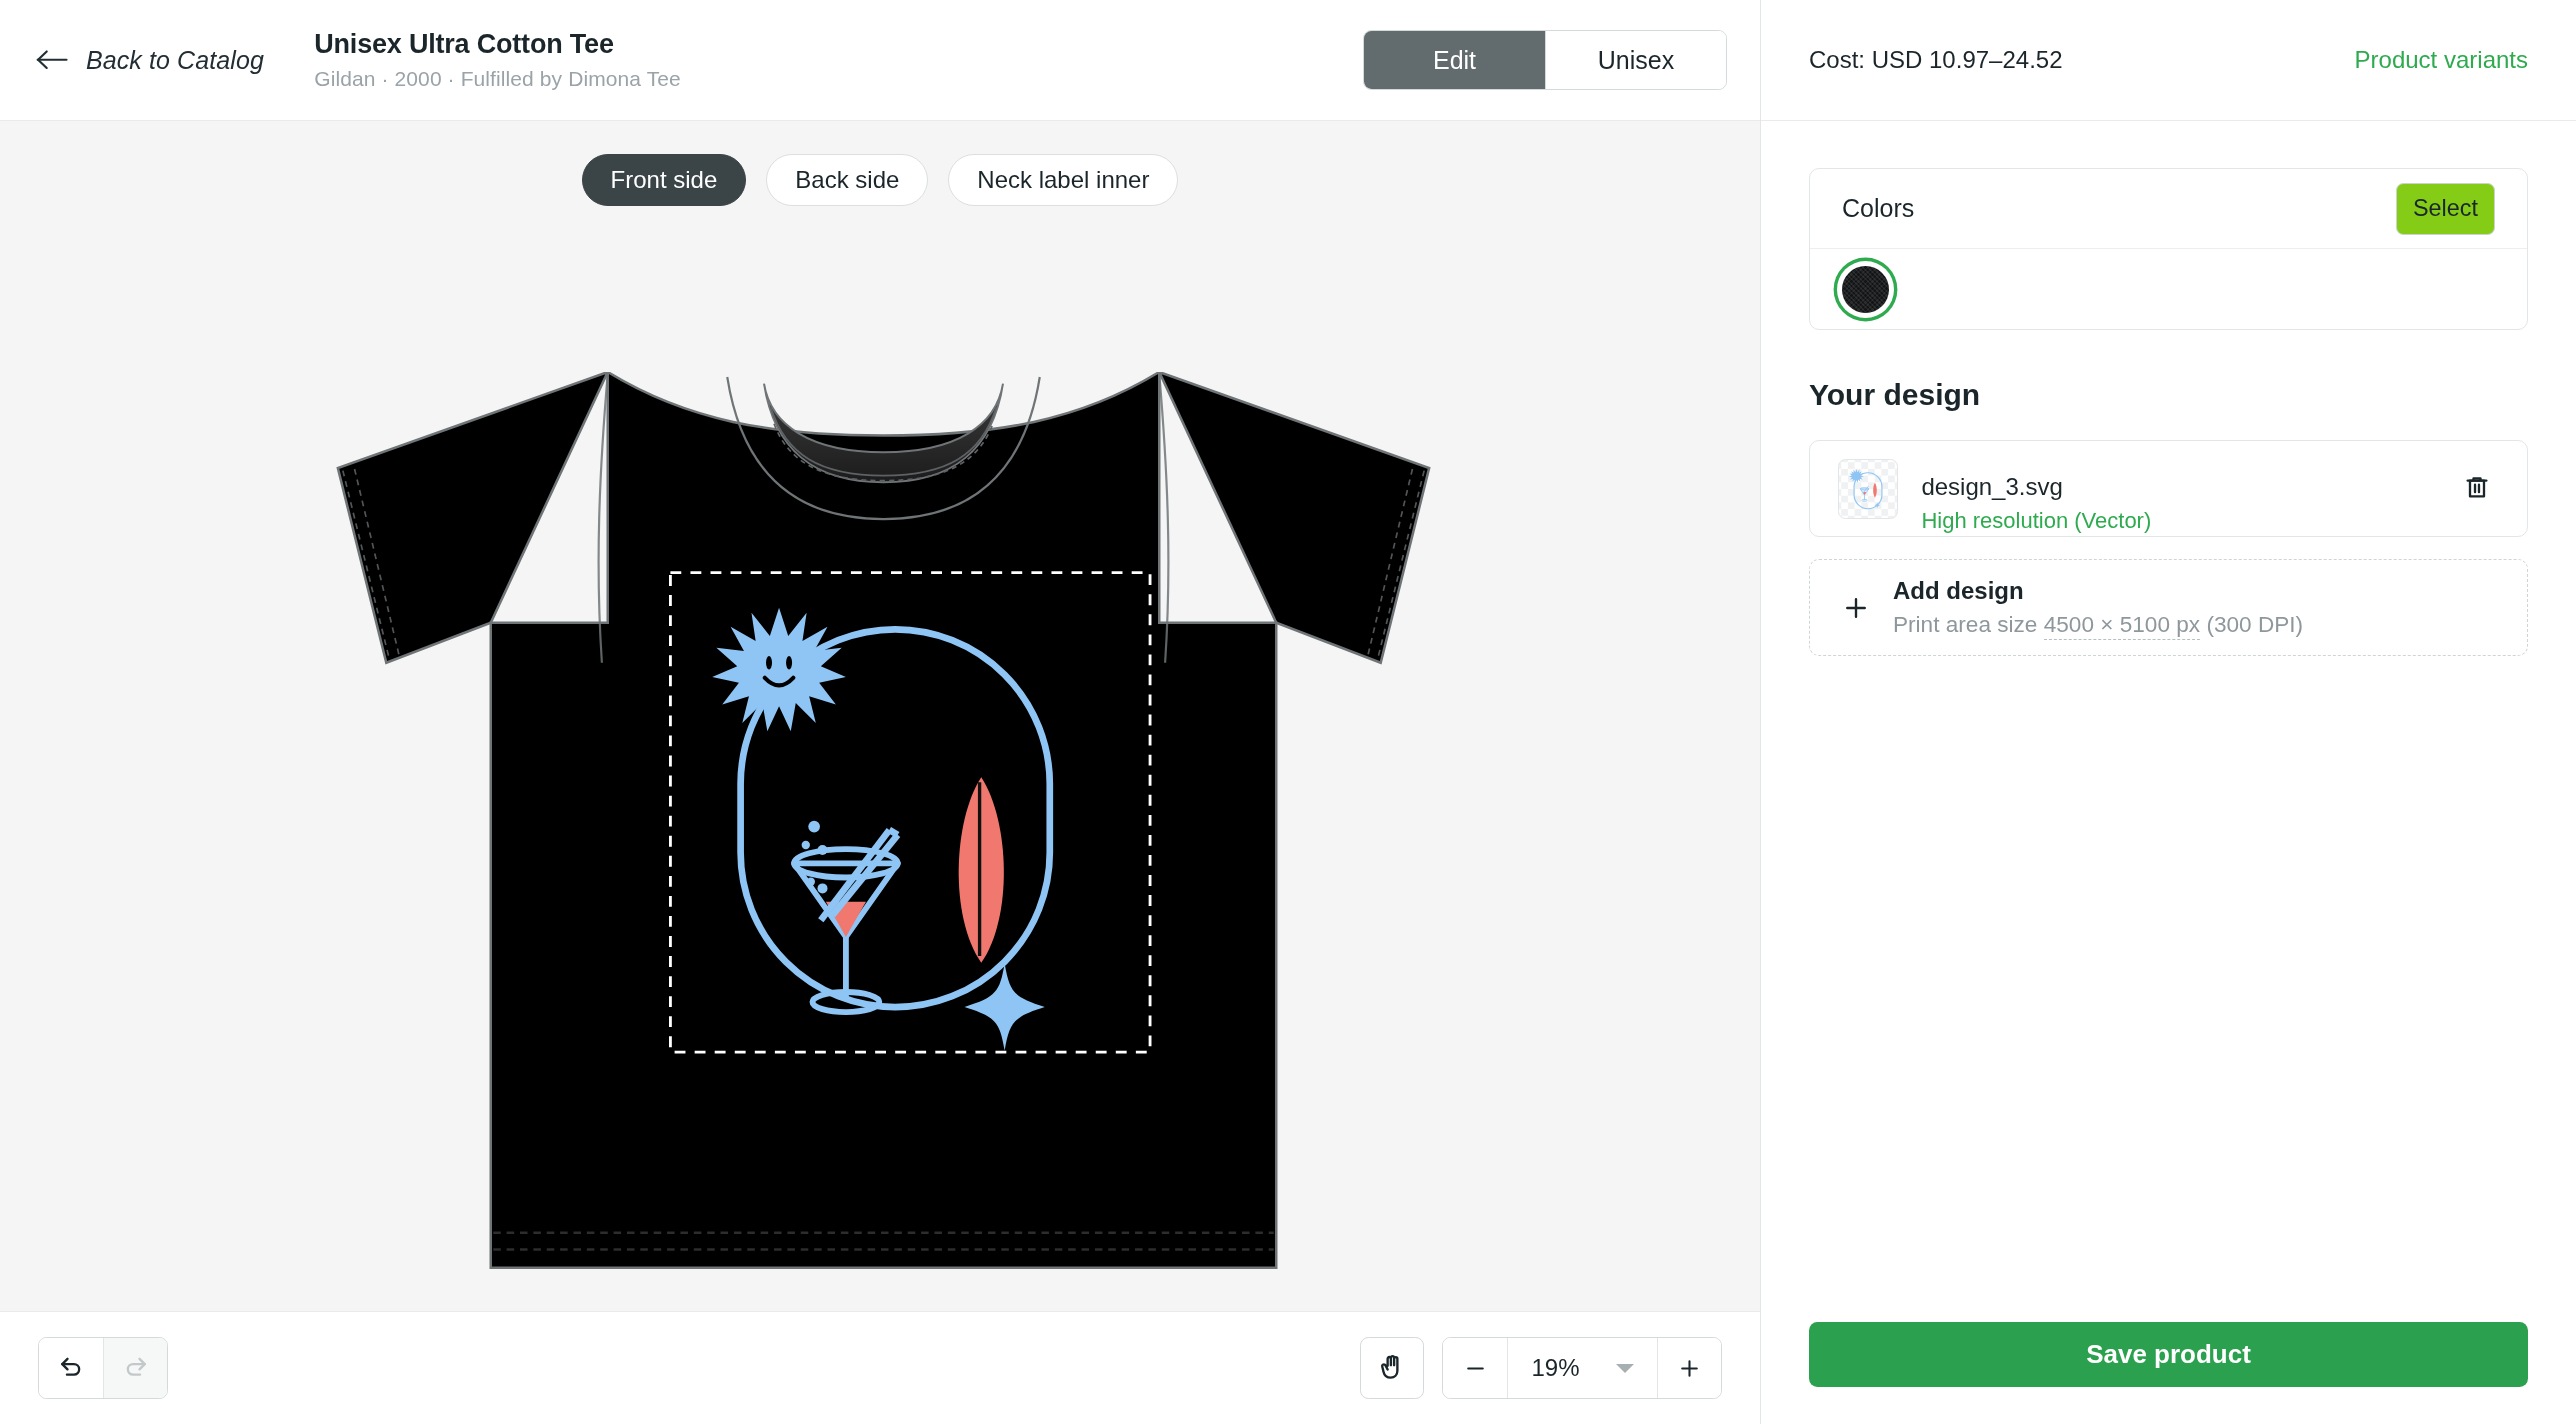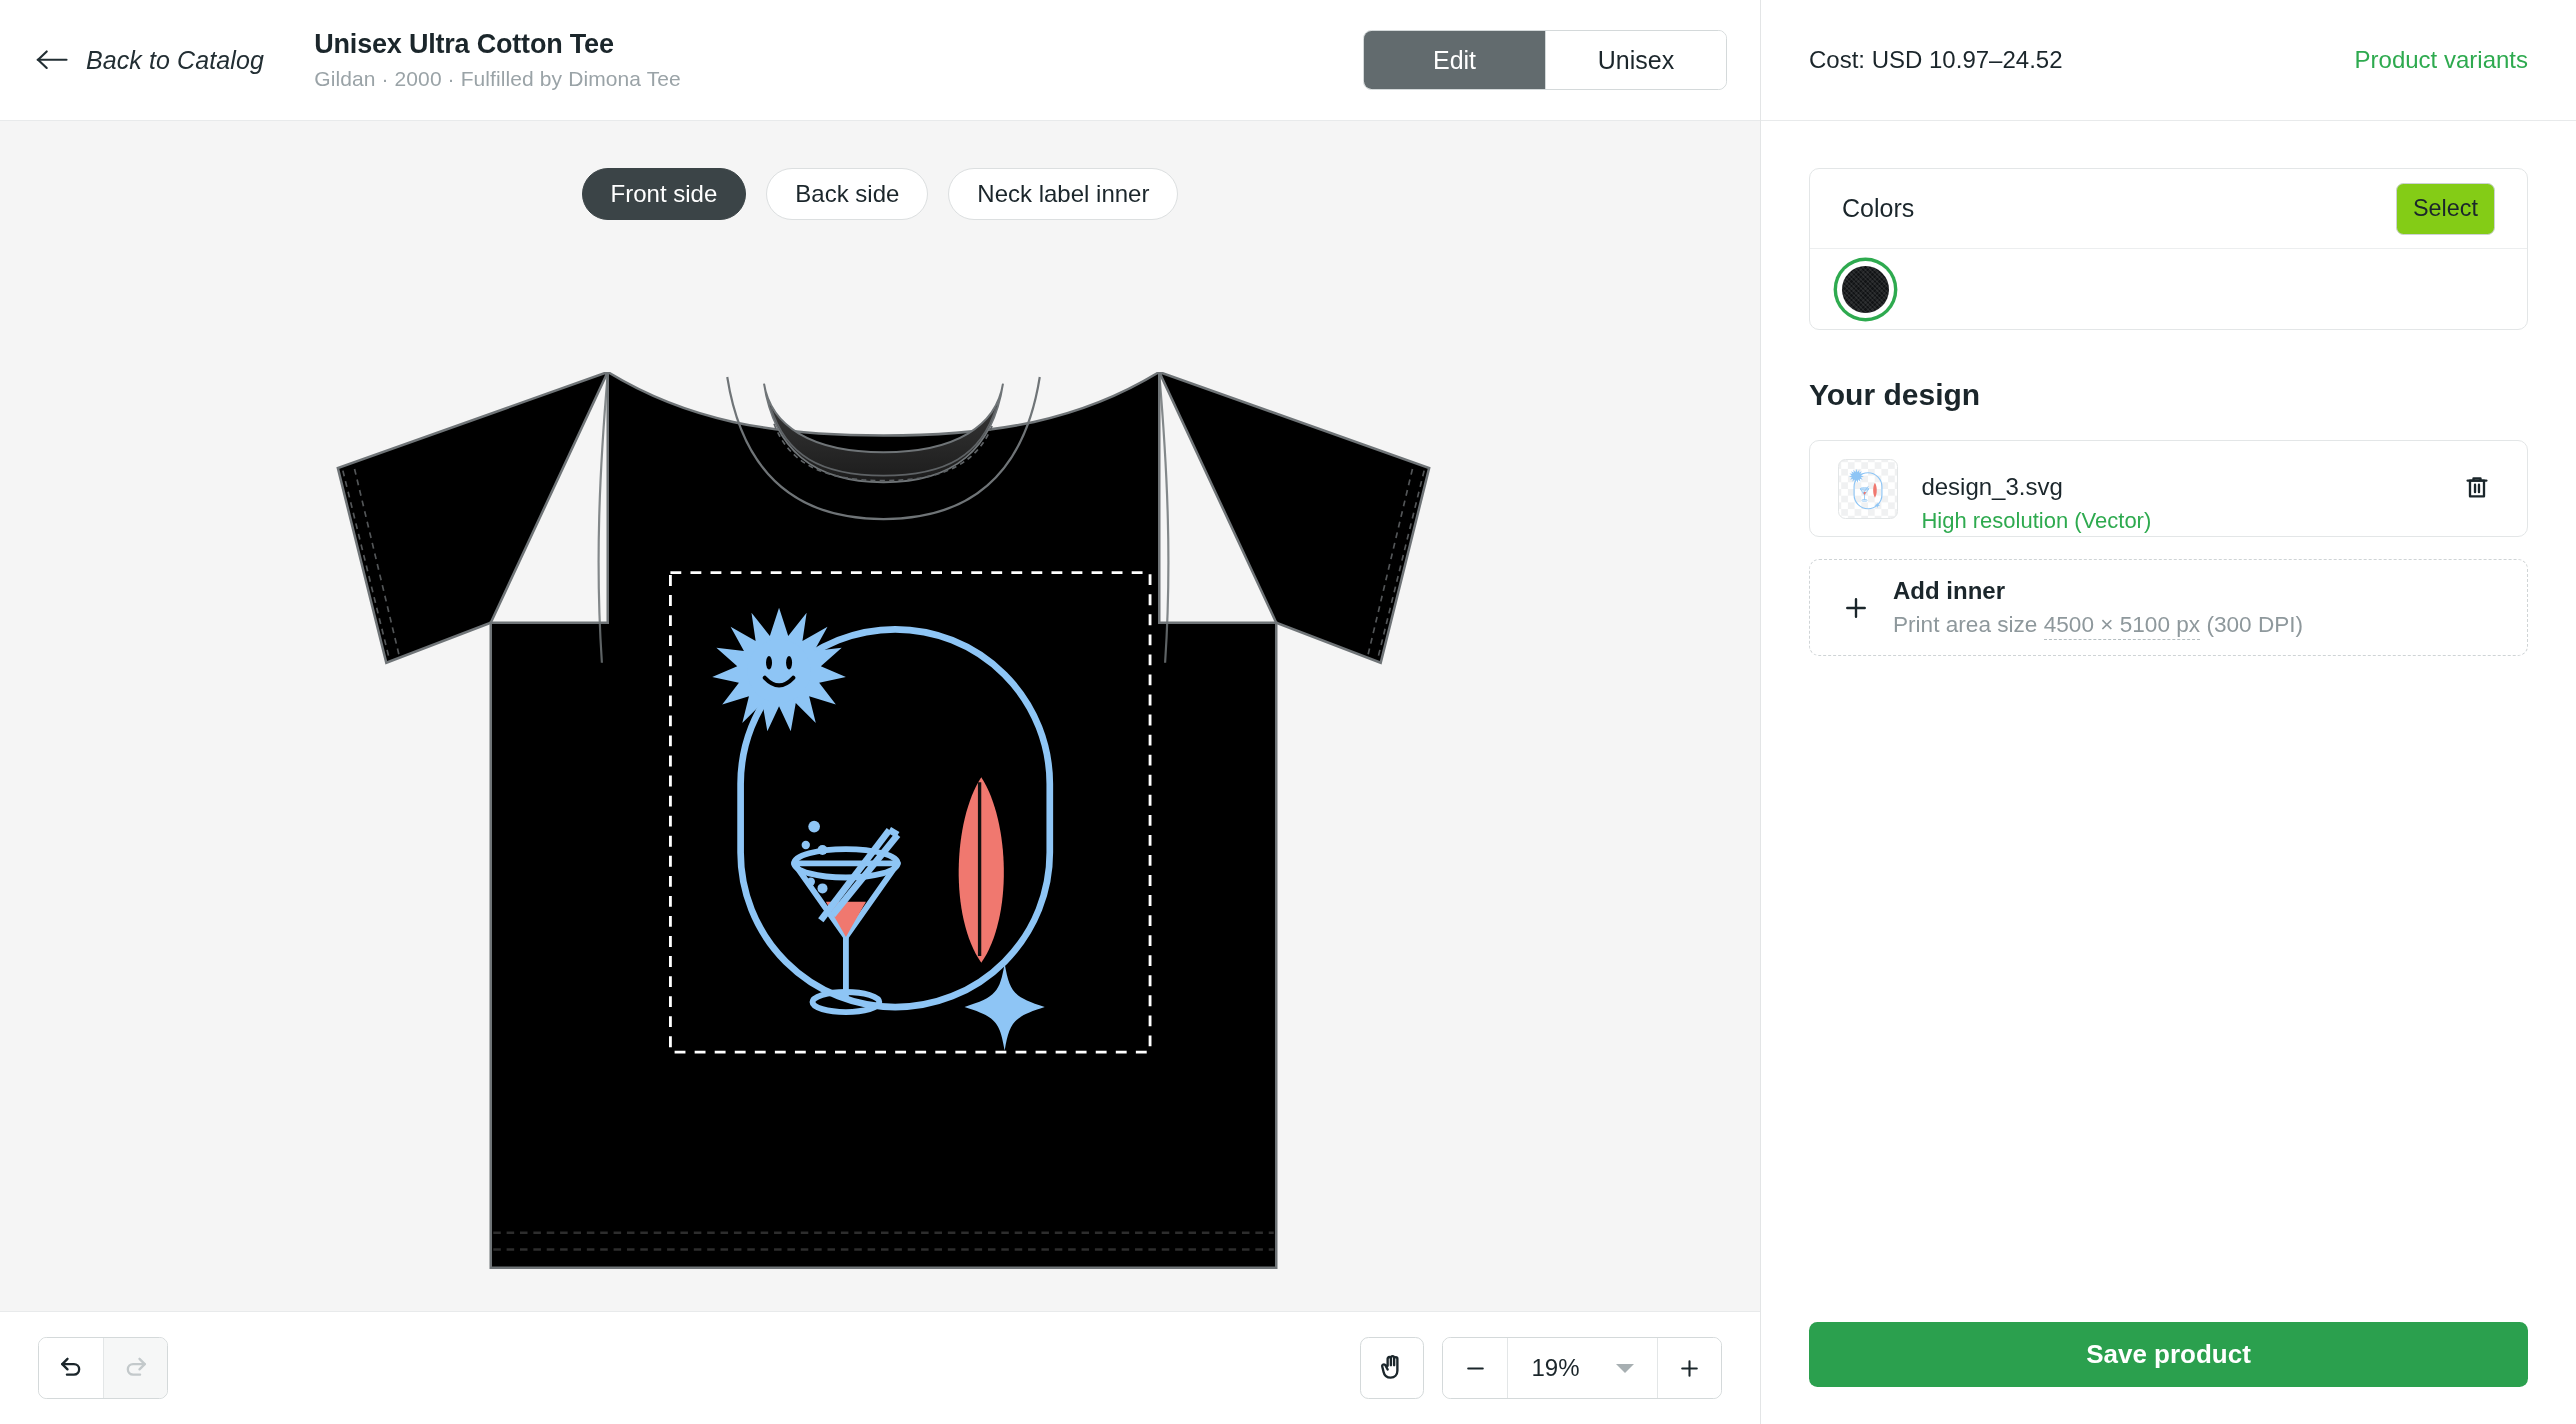--- a/index.html
+++ b/index.html
@@ -66,21 +66,21 @@
   .seg-btn + .seg-btn { border-left: 1.7px solid #d4d9da; }
 
   
   .canvas {
     flex: 1 1 auto;
     position: relative;
     background: #f5f5f5;
     overflow: hidden;
   }
   .side-tabs {
-    position: absolute; top: 47px; left: 0; right: 0;
+    position: absolute; top: 33px; left: 0; right: 0;
     display: flex; justify-content: center; gap: 20px;
     z-index: 5;
   }
   .side-tab {
     height: 52px; padding: 0 28px;
     display: flex; align-items: center; justify-content: center;
     border-radius: 28px;
     border: 1.7px solid #dcdfe0;
     background: #ffffff;
     color: #1b262b;
@@ -501,21 +501,21 @@
         </button>
       </div>
 
       <div class="add-card">
         <span class="plus-icon">
           <svg width="30" height="30" viewBox="0 0 24 24" xmlns="http://www.w3.org/2000/svg">
             <path d="M12 5V19M5 12H19" stroke="#1b262b" stroke-width="1.9" stroke-linecap="round"></path>
           </svg>
         </span>
         <div class="add-meta">
-          <div class="add-title">Add inner</div>
+          <div class="add-title">Add design</div>
           <div class="add-sub"><span>Print area size </span><span class="dashed-underline">4500 × 5100 px</span><span> (300 DPI)</span></div>
         </div>
       </div>
     </div>
 
     <div class="panel-foot">
       <button class="save-btn">Save product</button>
     </div>
   </div>
 </div>

